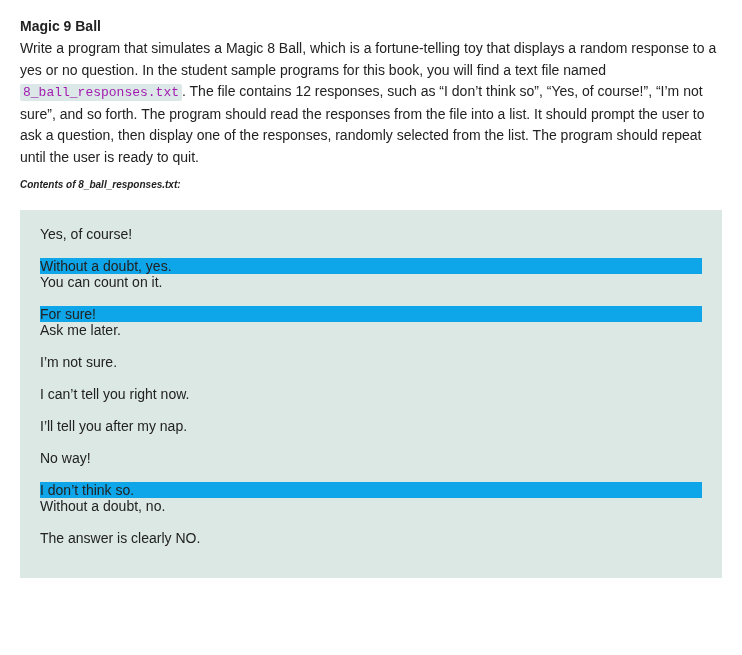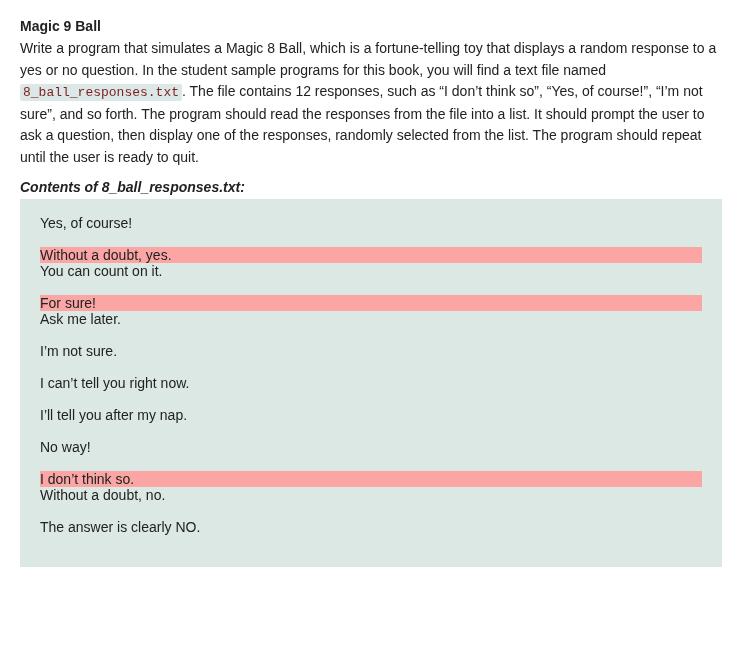--- a/index.html
+++ b/index.html
@@ -26,39 +26,39 @@
 
     .description {
       line-height: 1.55;
       margin-bottom: 10px;
     }
 
     .inline-code {
       font-family: 'Courier New', Courier, monospace;
       font-size: 13px;
       background-color: #dce8e8;
-      color: #7f1d1d;
+      color: #a21caf;
       padding: 1px 3px;
       border-radius: 2px;
     }
 
     .contents-label {
       font-weight: bold;
       font-style: italic;
-      font-size: 14px;
-      margin-bottom: 4px;
+      font-size: 10px;
+      margin-bottom: 20px;
     }
 
     .code-line {
       display: block;
       white-space: pre;
     }
 
     .code-line.highlighted {
-      background-color: #fca5a5;
+      background-color: #0ea5e9;
       display: inline-block;
       min-width: 100%;
     }
 
     .code-block-wrapper {
       background-color: #dce8e4;
       padding: 16px 20px;
     }
   </style>
 </head>

